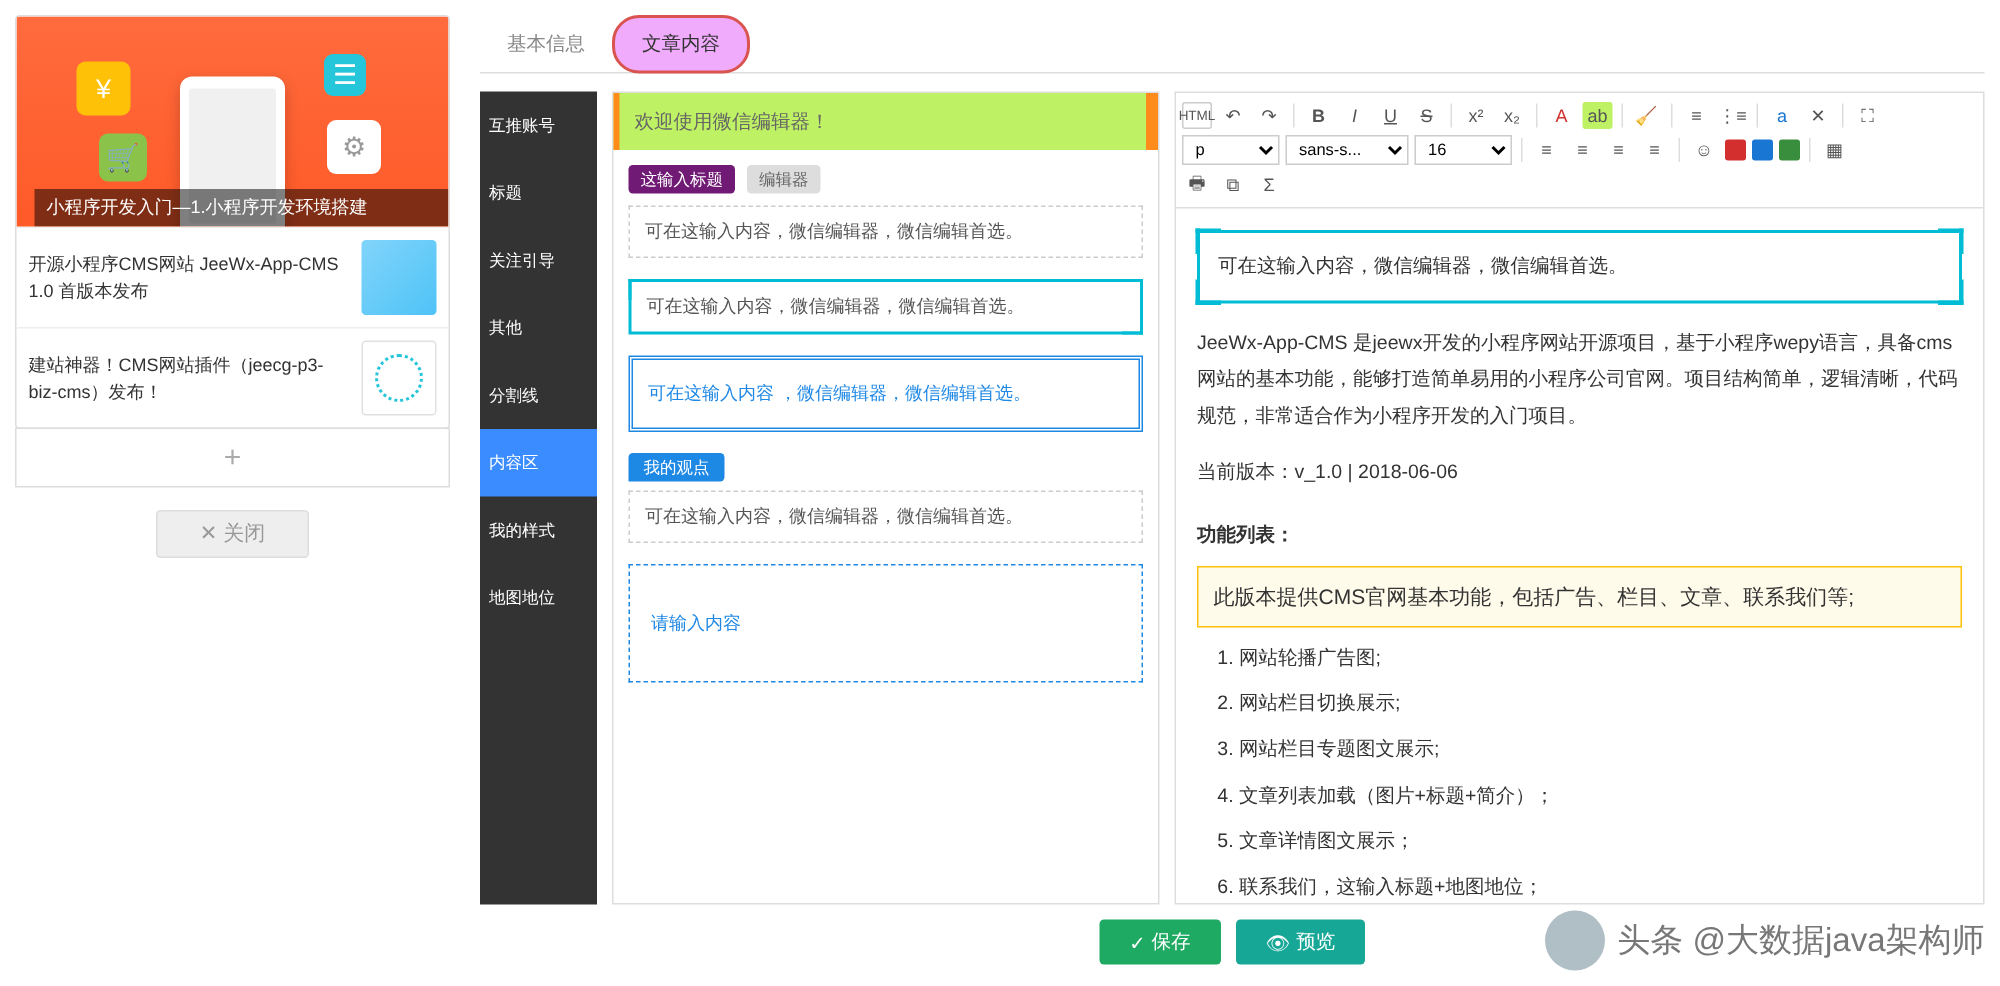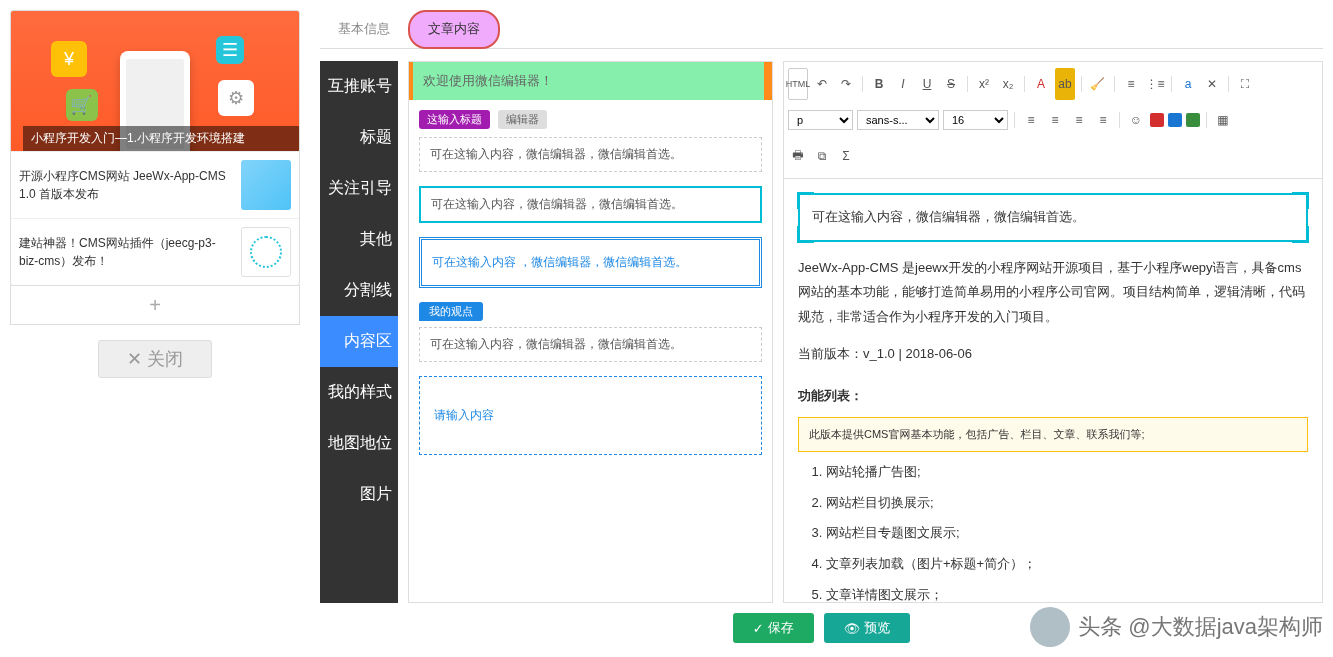--- a/index.html
+++ b/index.html
@@ -20,77 +20,77 @@
 .hero-title { position: absolute; bottom: 0; left: 12px; right: 0; background: rgba(0,0,0,.5); color: #fff; padding: 4px 8px; font-size: 12px; }
 
 .list-item { display: flex; align-items: center; padding: 8px; border-top: 1px solid #eee; }
 .list-text { flex: 1; font-size: 12px; line-height: 1.5; }
 .list-thumb { width: 50px; height: 50px; border-radius: 3px; margin-left: 8px; }
 .thumb1 { background: linear-gradient(135deg, #81d4fa, #4fc3f7); }
 .thumb2 { background: #fff; border: 1px solid #e0e0e0; position: relative; }
 .thumb2::before { content: ""; position: absolute; inset: 8px; border: 2px dotted #26c6da; border-radius: 50%; }
 
 .add-btn { border: 1px solid #ddd; height: 40px; display: flex; align-items: center; justify-content: center; font-size: 20px; color: #aaa; margin-top: -1px; cursor: pointer; }
-.close-btn { display: block; margin: 15px auto; padding: 6px 28px; background: #eee; border: 1px solid #ddd; border-radius: 3px; color: #999; cursor: pointer; font-size: 18px; }
+.close-btn { display: block; margin: 15px auto; padding: 6px 28px; background: #eee; border: 1px solid #ddd; border-radius: 3px; color: #999; cursor: pointer; font-size: 14px; }
 
 
 .main { flex: 1; padding: 10px; display: flex; flex-direction: column; }
 .tabs { border-bottom: 1px solid #ddd; display: flex; }
 .tab { padding: 10px 18px; color: #888; cursor: pointer; }
 .tab.active { color: #333; border: 2px solid #d9534f; border-radius: 18px; padding: 8px 18px; margin-bottom: -1px; background: #f0abfc; }
 
 .editor-row { display: flex; flex: 1; margin-top: 12px; gap: 10px; min-height: 0; }
 
 
 .dark-nav { width: 78px; background: #333; display: flex; flex-direction: column; }
-.dark-nav-item { color: #fff; padding: 15px 6px; text-align: right; font-size: 16px; cursor: pointer; }
+.dark-nav-item { color: #fff; padding: 15px 6px; text-align: left; font-size: 11px; cursor: pointer; }
 .dark-nav-item.active { background: #3b8cff; }
 
 
 .template-col { width: 365px; border: 1px solid #ddd; position: relative; }
-.welcome-bar { background: #86efac; padding: 10px; color: #666; border-left: 4px solid #ff8c1a; position: relative; }
+.welcome-bar { background: #bef264; padding: 10px; color: #666; border-left: 4px solid #ff8c1a; position: relative; }
 .welcome-bar::after { content: ""; position: absolute; right: 0; top: 0; bottom: 0; width: 8px; background: #ff8c1a; }
 .templates { padding: 10px; }
 .tag-row { display: flex; gap: 8px; margin-bottom: 8px; }
 .tag { padding: 2px 8px; border-radius: 3px; font-size: 11px; }
-.tag-blue { background: #a21caf; color: #fff; }
+.tag-blue { background: #701a75; color: #fff; }
 .tag-gray { background: #ddd; color: #666; }
 .tmpl { border: 1px dashed #ccc; padding: 8px 10px; margin-bottom: 14px; font-size: 12px; color: #555; }
 .tmpl.highlight { border: 2px solid #00bcd4; position: relative; }
 .tmpl.highlight::before, .tmpl.highlight::after { content: ""; position: absolute; width: 12px; height: 12px; border: 2px solid #00bcd4; }
 .tmpl.highlight::before { top: -2px; left: -2px; border-right: none; border-bottom: none; }
 .tmpl.highlight::after { bottom: -2px; right: -2px; border-left: none; border-top: none; }
 .tmpl.double { border: 3px double #1e88e5; padding: 14px 10px; color: #1e88e5; }
 .opinion-label { display: inline-block; background: #1e88e5; color: #fff; padding: 2px 10px; border-radius: 3px 3px 3px 0; font-size: 11px; margin-bottom: 6px; }
 .tmpl.dashed-blue { border: 1px dashed #1e88e5; padding: 30px 14px; color: #1e88e5; }
 
 
 .rich-col { flex: 1; border: 1px solid #ddd; display: flex; flex-direction: column; }
 .toolbar { border-bottom: 1px solid #ddd; padding: 4px; }
 .tb-row { display: flex; align-items: center; gap: 4px; flex-wrap: wrap; padding: 2px 0; }
-.tb-btn { width: 20px; height: 32px; display: inline-flex; align-items: center; justify-content: center; cursor: pointer; color: #555; font-size: 12px; border-radius: 2px; }
+.tb-btn { width: 20px; height: 18px; display: inline-flex; align-items: center; justify-content: center; cursor: pointer; color: #555; font-size: 12px; border-radius: 2px; }
 .tb-sel { height: 20px; border: 1px solid #ccc; font-size: 11px; padding: 0 14px 0 4px; min-width: 65px; background: #fff; }
 .tb-sep { width: 1px; height: 16px; background: #ddd; margin: 0 2px; }
 .html-btn { border: 1px solid #ccc; padding: 1px 4px; font-size: 9px; color: #555; }
 .colorbox { width: 14px; height: 14px; }
 .clr-r { background: #d32f2f; }
 .clr-b { background: #1976d2; }
 .clr-g { background: #388e3c; }
 
 .content { flex: 1; padding: 14px; overflow-y: auto; line-height: 1.9; }
 .hl-box { border: 2px solid #00bcd4; padding: 10px 12px; position: relative; margin-bottom: 14px; }
 .hl-box::before, .hl-box::after { content: ""; position: absolute; width: 14px; height: 14px; border: 3px solid #00bcd4; }
 .hl-box::before { top: -3px; left: -3px; border-right: none; border-bottom: none; }
 .hl-box::after { top: -3px; right: -3px; border-left: none; border-bottom: none; }
 .hl-box .bl::before, .hl-box .bl::after { content: ""; position: absolute; width: 14px; height: 14px; border: 3px solid #00bcd4; }
 .hl-box .bl::before { bottom: -3px; left: -3px; border-right: none; border-top: none; }
 .hl-box .bl::after { bottom: -3px; right: -3px; border-left: none; border-top: none; }
 .para { margin-bottom: 12px; }
 .feat-title { font-weight: bold; margin: 18px 0 8px; }
-.feat-box { border: 1px solid #ffc107; background: #fffbea; padding: 6px 10px; font-size: 11px; margin-bottom: 8px; }
+.feat-box { border: 1px solid #ffc107; background: #fffbea; padding: 6px 10px; font-size: 14px; margin-bottom: 8px; }
 .feat-list { margin-left: 28px; font-size: 13px; }
 .feat-list li { margin-bottom: 6px; }
 
 .footer-btns { display: flex; gap: 10px; justify-content: center; padding: 10px 0 4px; }
 .btn { padding: 6px 20px; border-radius: 3px; color: #fff; border: none; cursor: pointer; font-size: 13px; display: inline-flex; align-items: center; gap: 4px; }
 .btn-save { background: #1eaa62; }
 .btn-preview { background: #17a796; }
 
 .watermark { position: absolute; bottom: 10px; right: 10px; display: flex; align-items: center; gap: 8px; font-size: 22px; color: #777; pointer-events: none; }
 .wm-avatar { width: 40px; height: 40px; border-radius: 50%; background: #b0bec5; }
@@ -135,21 +135,20 @@
 
       <div class="dark-nav" id="darknav">
           <div class="dark-nav-item">互推账号</div>
           <div class="dark-nav-item">标题</div>
           <div class="dark-nav-item">关注引导</div>
           <div class="dark-nav-item">其他</div>
           <div class="dark-nav-item">分割线</div>
           <div class="dark-nav-item active">内容区</div>
           <div class="dark-nav-item">我的样式</div>
           <div class="dark-nav-item">地图地位</div>
-          <div class="dark-nav-item">图片</div>
         </div>
 
       <div class="template-col">
         <div class="welcome-bar">欢迎使用微信编辑器！</div>
         <div class="templates">
           <div class="tag-row">
             <span class="tag tag-blue">这输入标题</span>
             <span class="tag tag-gray">编辑器</span>
           </div>
           <div class="tmpl">可在这输入内容，微信编辑器，微信编辑首选。</div>
@@ -180,21 +179,21 @@
                 <u>U</u>
               </span>
             <span class="tb-btn">
                 <s>S</s>
               </span>
             <span class="tb-sep"></span>
             <span class="tb-btn">x²</span>
             <span class="tb-btn">x₂</span>
             <span class="tb-sep"></span>
             <span class="tb-btn" style="color:#d32f2f">A</span>
-            <span class="tb-btn" style="background:#eab308;padding:0 3px">ab</span>
+            <span class="tb-btn" style="background:#bef264;padding:0 3px">ab</span>
             <span class="tb-sep"></span>
             <span class="tb-btn">🧹</span>
             <span class="tb-sep"></span>
             <span class="tb-btn">≡</span>
             <span class="tb-btn">⋮≡</span>
             <span class="tb-sep"></span>
             <span class="tb-btn" style="color:#1976d2">a</span>
             <span class="tb-btn">✕</span>
             <span class="tb-sep"></span>
             <span class="tb-btn">⛶</span>

